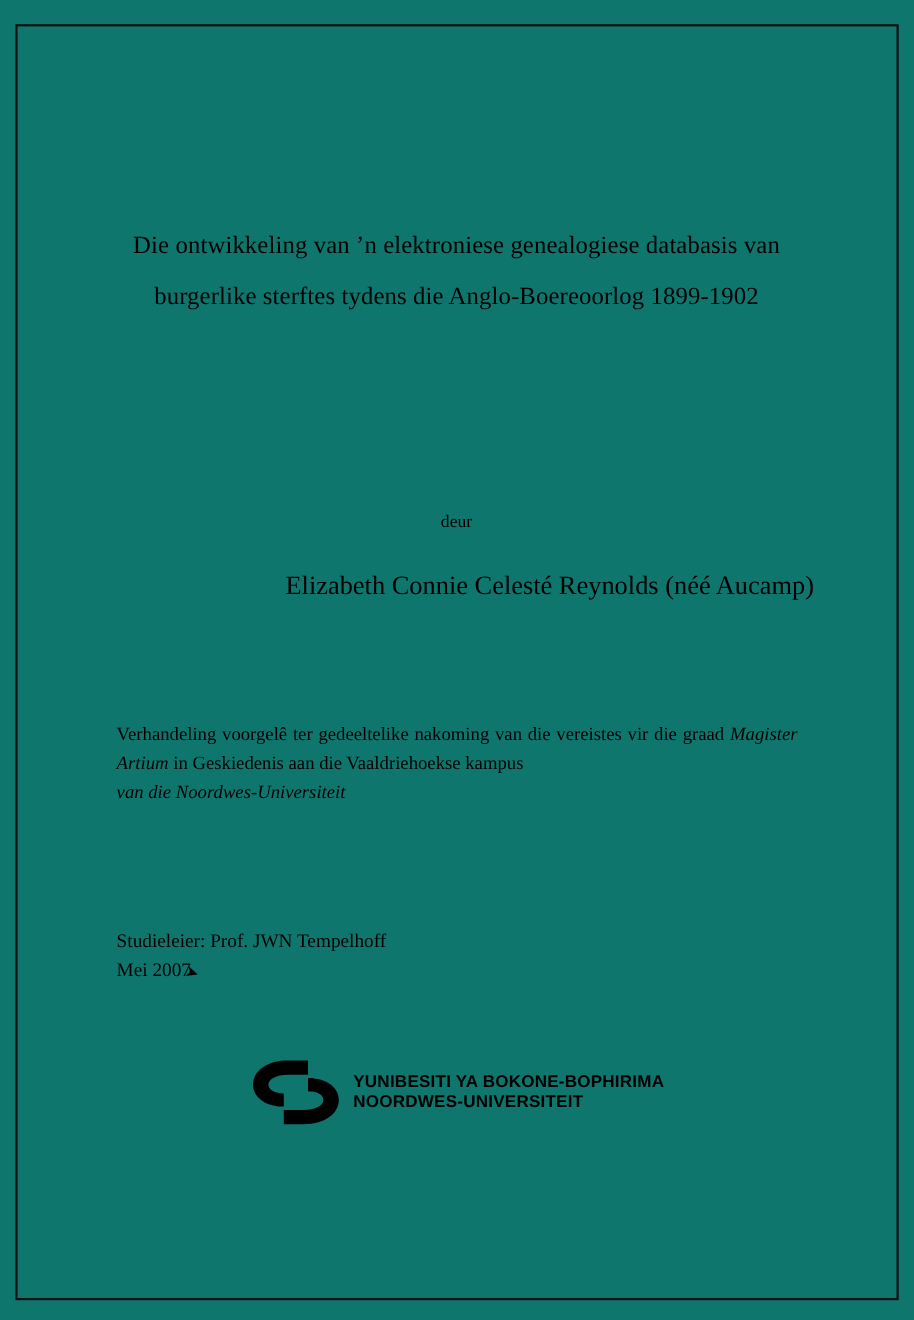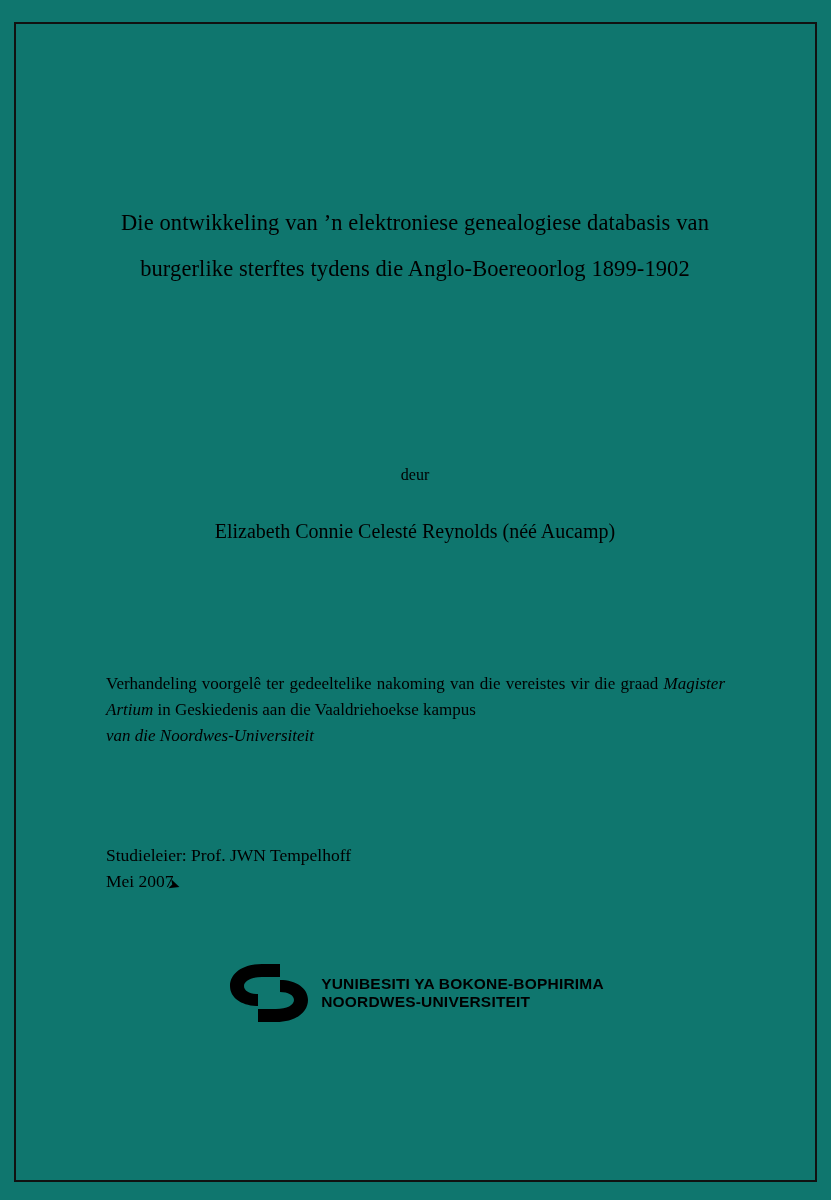--- a/index.html
+++ b/index.html
@@ -58,32 +58,31 @@
     width: 650px;
     text-align: center;
     font-size: 16px;
     margin-top: 26px;
   }
   .author {
     position: absolute;
     top: 460px;
     left: 0;
     width: 650px;
-    text-align: center;
-    font-size: 20px;
+    text-align: right;
+    font-size: 24px;
   }
   .statement {
     position: absolute;
     top: 595px;
     left: 16px;
     width: 619px;
     font-size: 17px;
     line-height: 26px;
     text-align: justify;
-    margin-top: 16px;
   }
   .statement .last-line {
     text-align: left;
     font-style: italic;
   }
   .statement em {
     font-style: italic;
   }
   .supervisor-block {
     position: absolute;

